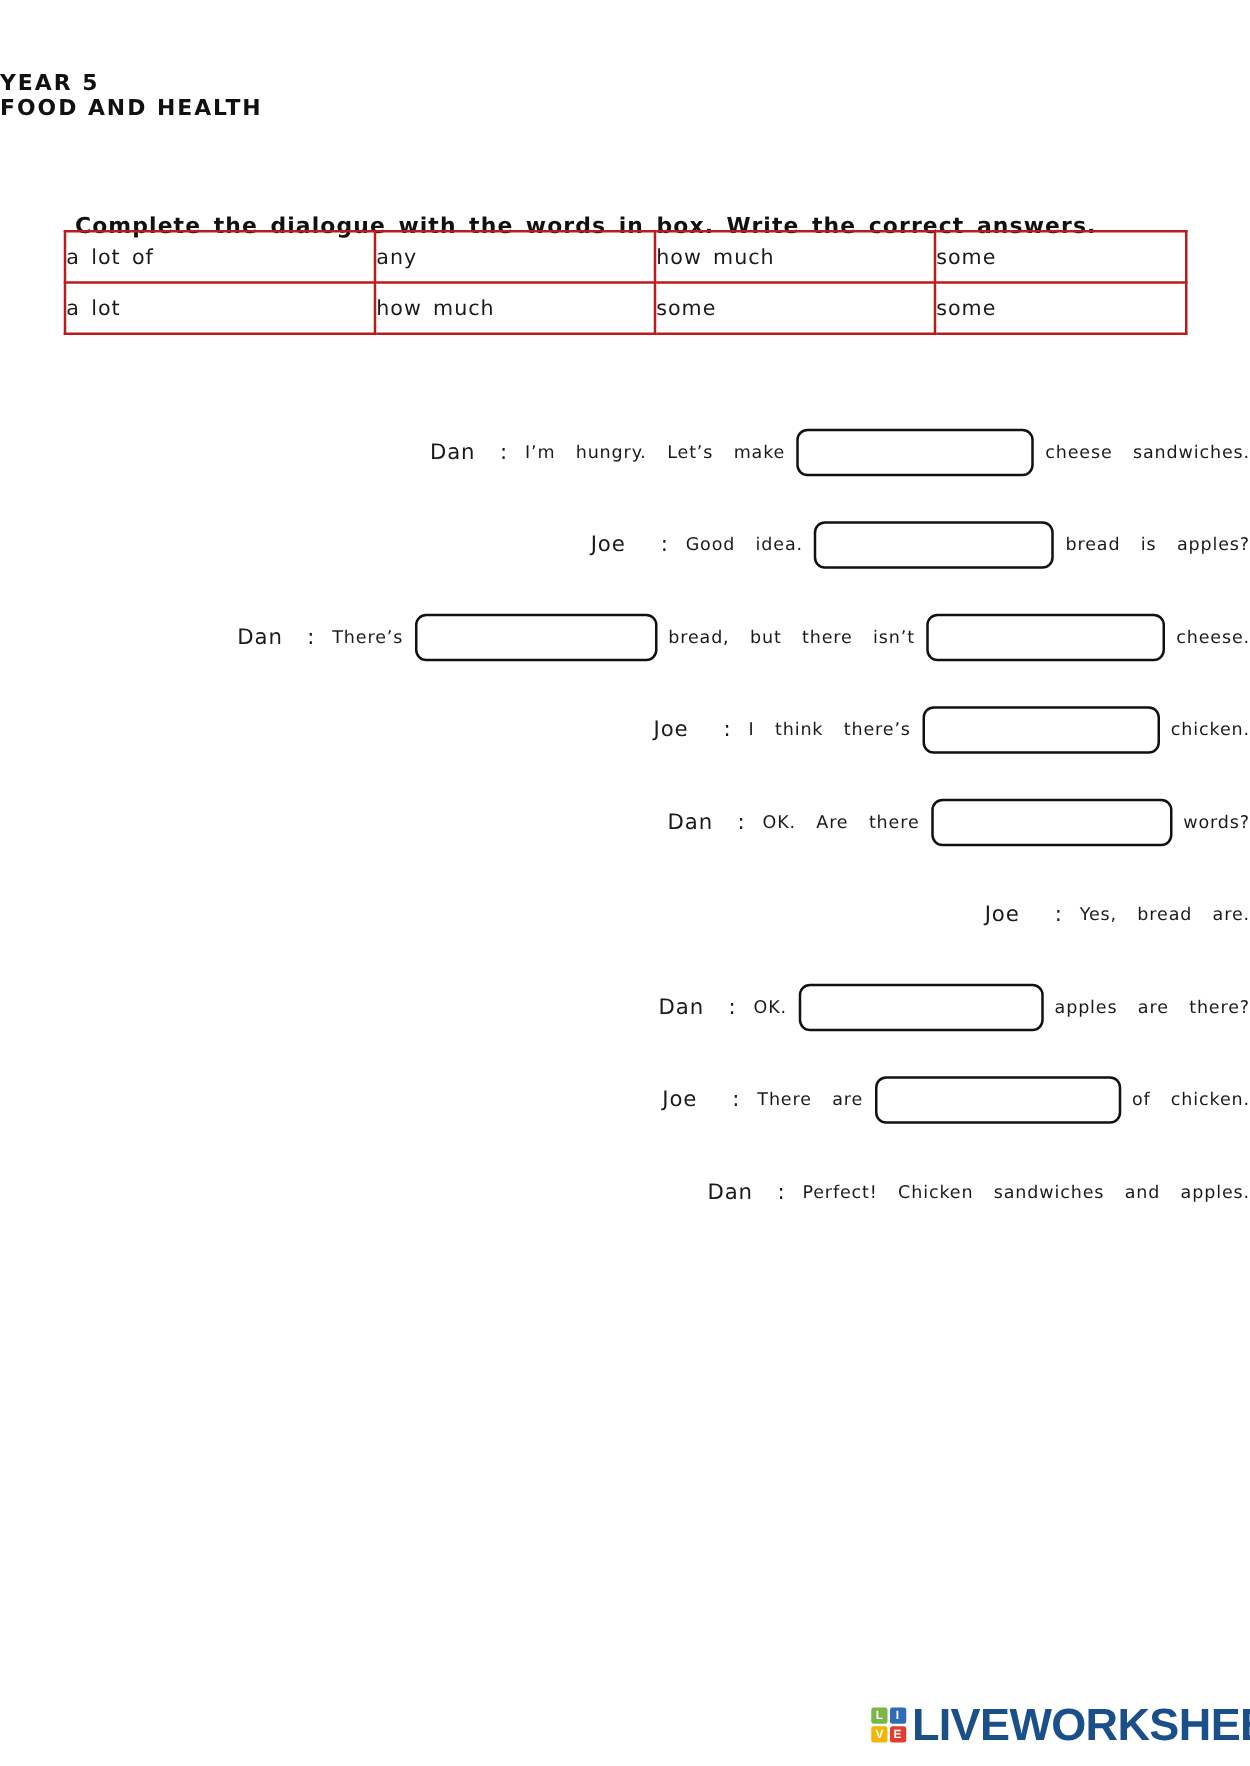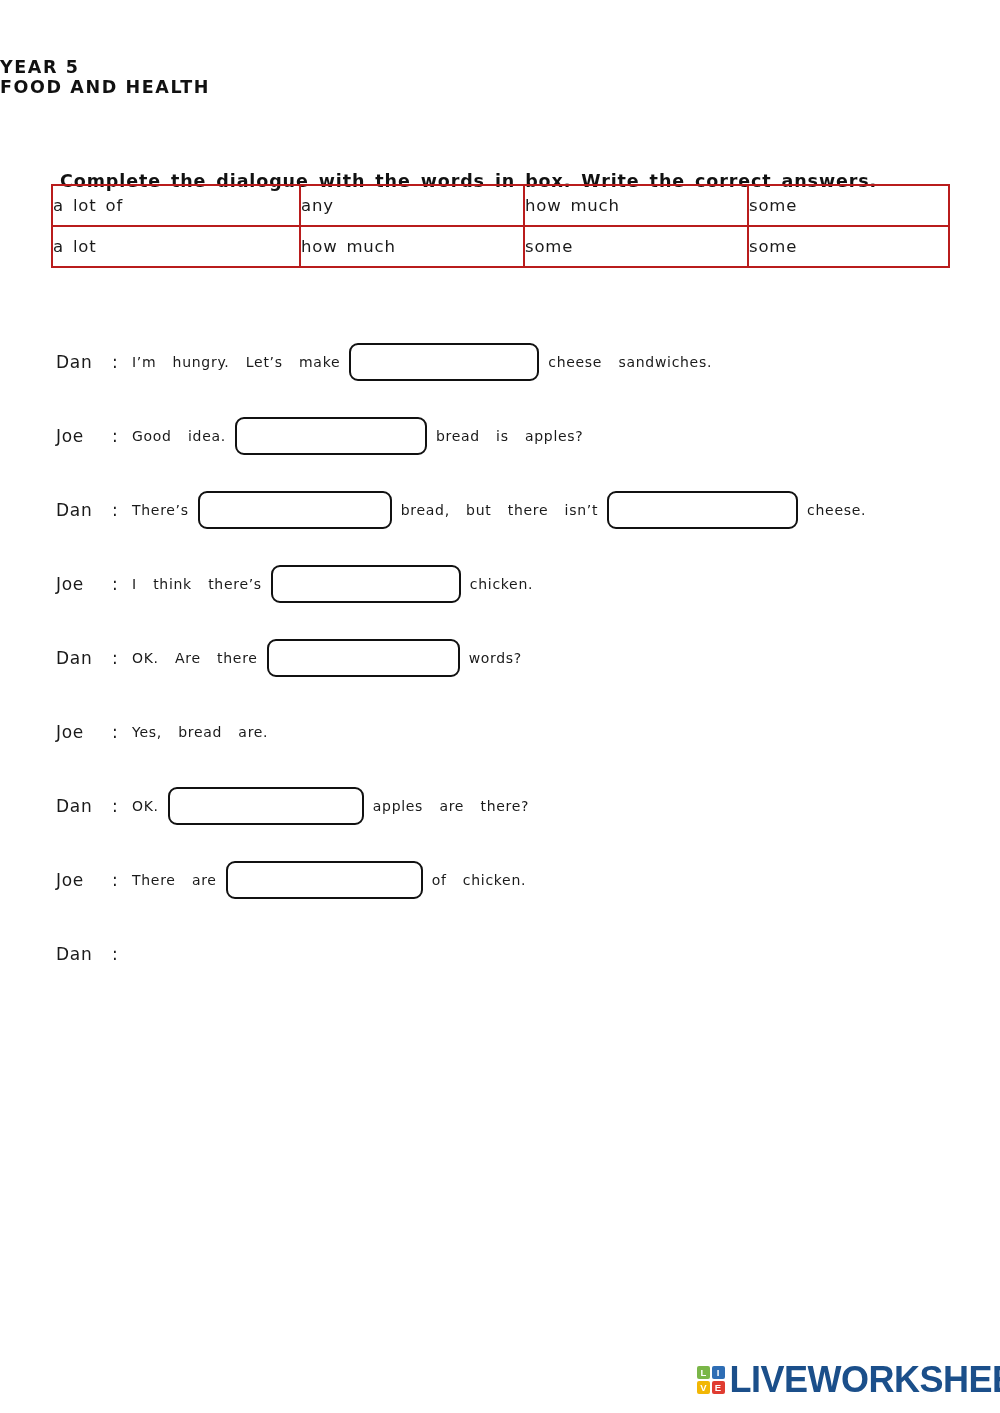--- a/index.html
+++ b/index.html
@@ -75,22 +75,23 @@
     position: absolute;
     top: 325px;
     left: 0;
     width: 1000px;
   }
   .d-line {
     position: relative;
     height: 74px;
     display: flex;
     align-items: center;
-    padding-left: 56px;
+    padding-left: 70px;
     box-sizing: border-box;
+    justify-content: flex-end;
   }
   .speaker {
     font-size: 17px;
     letter-spacing: 0.7px;
     width: 56px;
     flex: 0 0 56px;
     color: #1a1a1a;
   }
   .colon {
     font-size: 17px;
@@ -258,20 +259,21 @@
     <span class="speaker">Joe</span>
     <span class="colon">:</span>
     <span class="seg">There  are</span>
     <span class="answer-box w197"></span>
     <span class="seg">of  chicken.</span>
   </div>
 
   <div class="d-line">
     <span class="speaker">Dan</span>
     <span class="colon">:</span>
+    <span class="seg">Perfect!  Chicken  sandwiches  and  apples.</span>
   </div>
 
 </div>
 
 <div class="lw-logo">
   <div class="lw-tiles">
     <span class="lw-tile lw-l">L</span>
     <span class="lw-tile lw-i">I</span>
     <span class="lw-tile lw-v">V</span>
     <span class="lw-tile lw-e">E</span>

